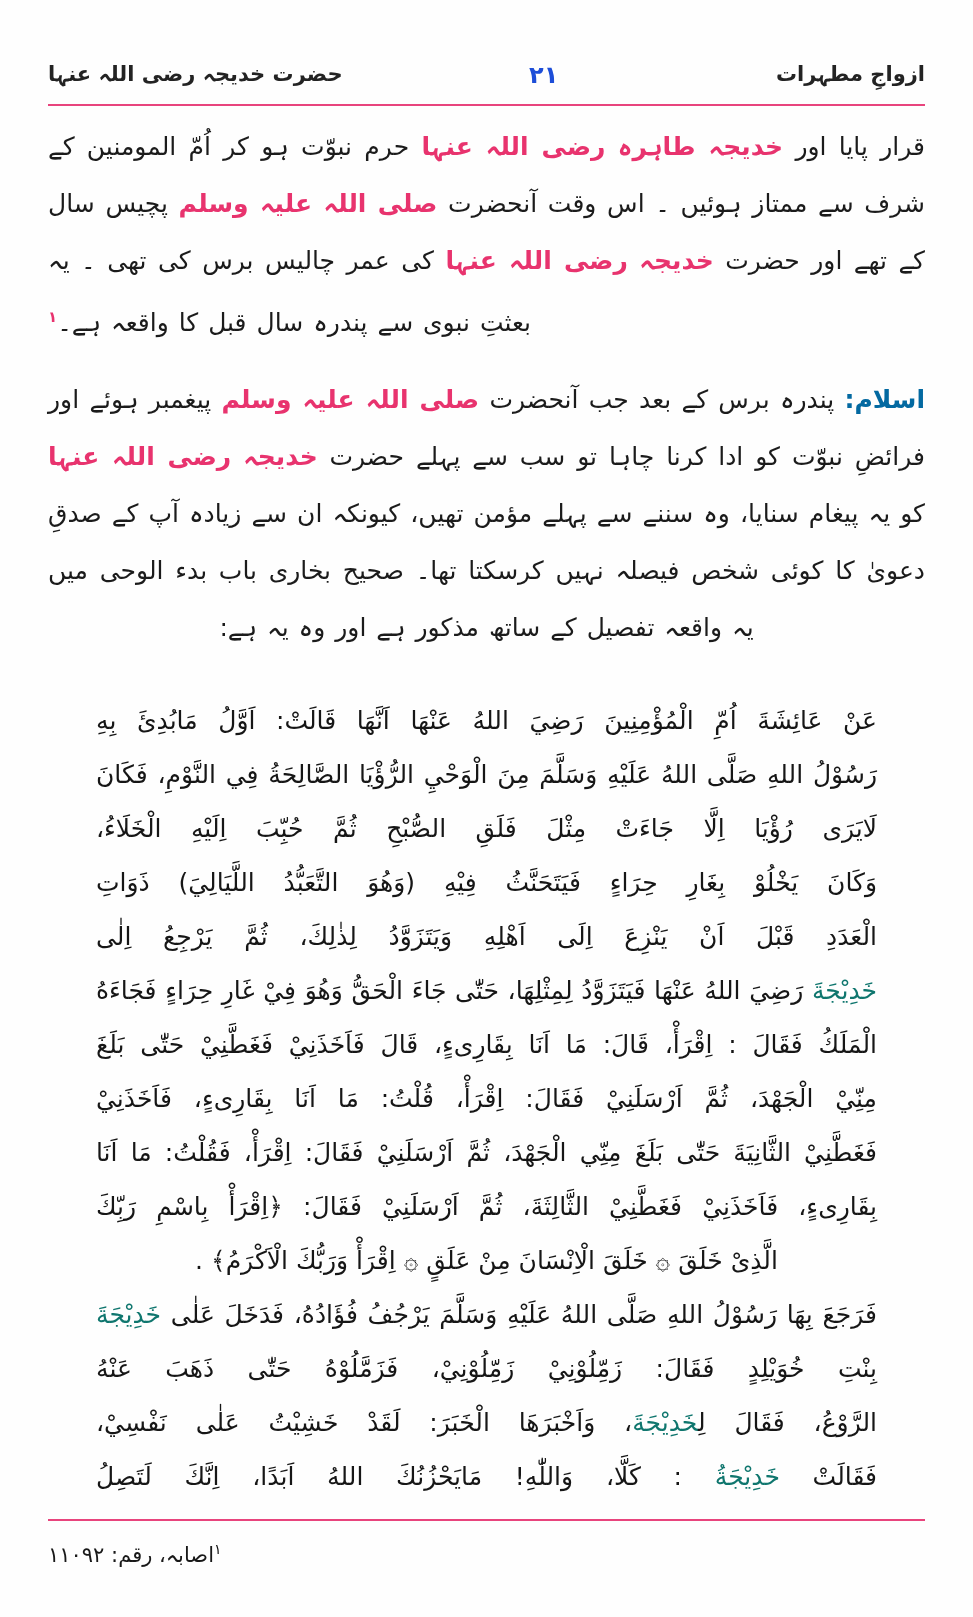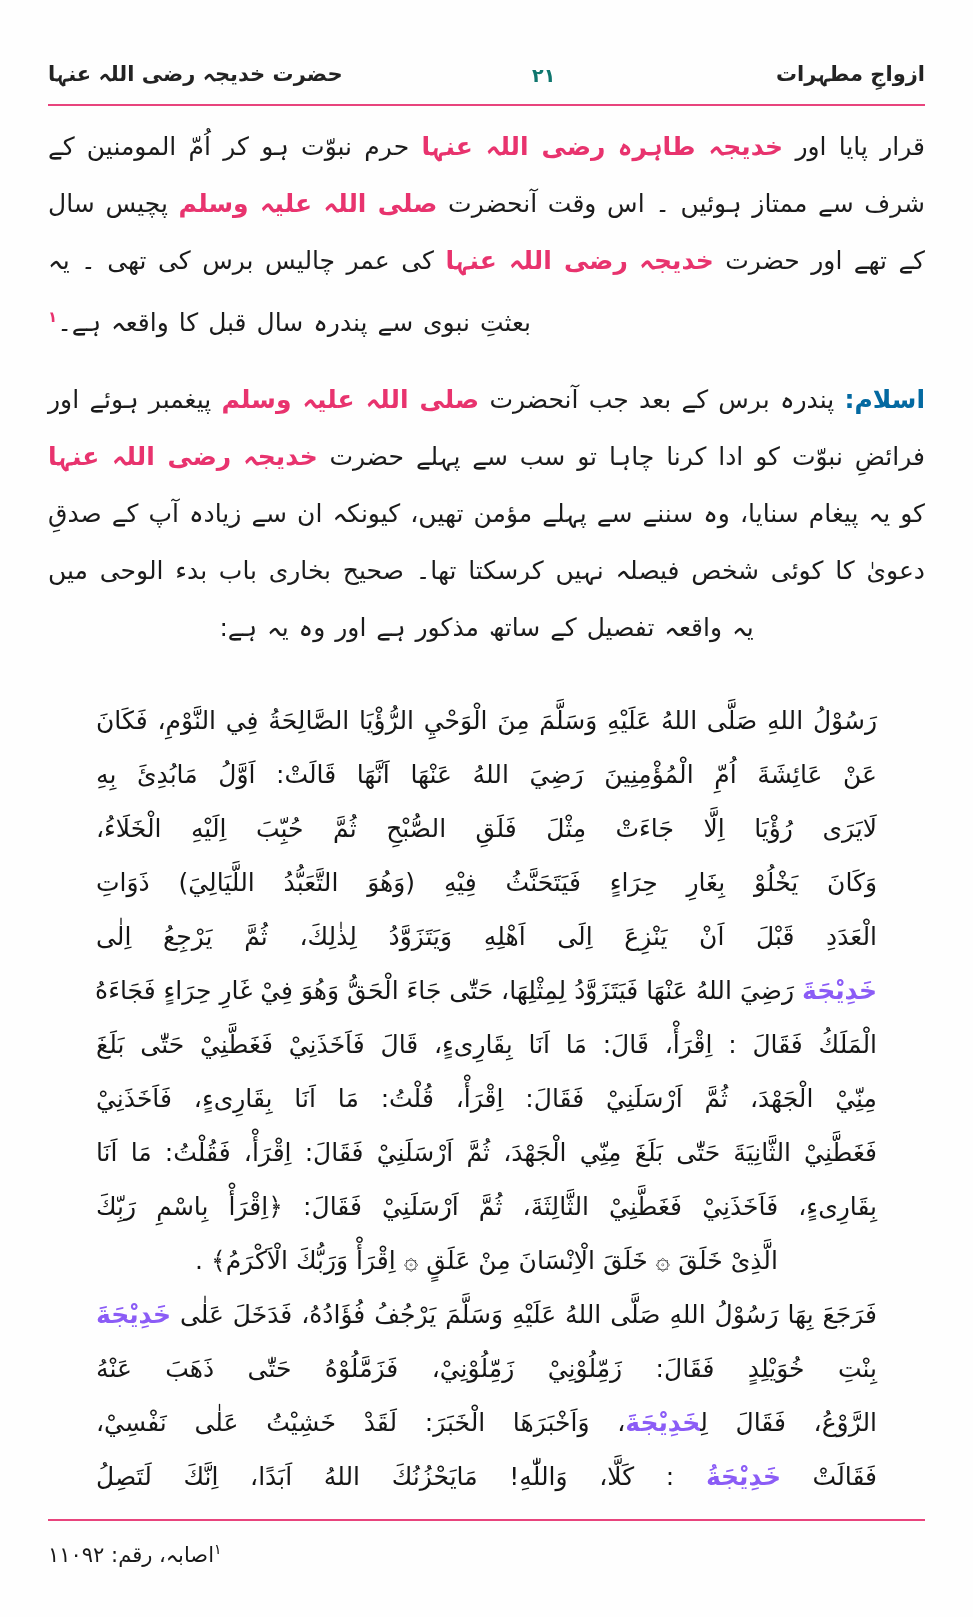--- a/index.html
+++ b/index.html
@@ -40,23 +40,23 @@
     font-size: 21px;
     line-height: 1.5;
     color: #232323;
     white-space: nowrap;
     font-family: "DejaVu Sans", sans-serif;
     font-weight: 600;
   }
   .hdr-right { text-align: right; margin-left: 31px; }
   .hdr-left  { text-align: right; }
   .hdr-pageno {
-    font-size: 19px;
-    font-weight: 700;
-    color: #0f766e;
+    font-size: 24px;
+    font-weight: 700;
+    color: #1d4ed8;
     letter-spacing: 0.5px;
   }
   .header-rule {
     position: absolute;
     top: 104px;
     left: 48px;
     right: 48px;
     height: 2px;
     background: #e8447d;
   }
@@ -113,22 +113,22 @@
     text-align-last: justify;
     white-space: nowrap;
     font-family: "DejaVu Sans", sans-serif;
     letter-spacing: 0px;
   }
   .ar-line.center {
     text-align: right;
     text-align-last: center;
   }
   .ar-red {
-    color: #8b5cf6;
-    font-weight: 700;
+    color: #0f766e;
+    font-weight: 400;
   }
 
   
   .footnote-rule {
     position: absolute;
     left: 48px;
     right: 48px;
     bottom: 96px;
     height: 2px;
     background: #e8447d;
@@ -176,22 +176,22 @@
       <span class="label-red">اسلام:</span>
       <span>پندرہ برس کے بعد جب آنحضرت <span class="kw-red">صلی اللہ علیہ وسلم</span> پیغمبر ہوئے اور فرائضِ نبوّت کو ادا کرنا چاہا تو</span>
       <span>سب سے پہلے حضرت <span class="kw-red">خدیجہ</span> <span class="kw-red">رضی اللہ عنہا</span> کو یہ پیغام سنایا، وہ سننے سے پہلے مؤمن تھیں، کیونکہ ان</span>
       <span>سے زیادہ آپ کے صدقِ دعویٰ کا کوئی شخص فیصلہ نہیں کرسکتا تھا۔ صحیح بخاری باب بدء الوحی میں</span>
       <span>یہ واقعہ تفصیل کے ساتھ مذکور ہے اور وہ یہ ہے:</span>
     </p>
 
     <div class="spacer-8"></div>
 
     <div class="arabic-block">
+      <div class="ar-line">عَنْ عَائِشَةَ اُمِّ الْمُؤْمِنِينَ رَضِيَ اللهُ عَنْهَا اَنَّهَا قَالَتْ: اَوَّلُ مَابُدِئَ بِهِ</div>
       <div class="ar-line">رَسُوْلُ اللهِ صَلَّى اللهُ عَلَيْهِ وَسَلَّمَ مِنَ الْوَحْيِ الرُّؤْيَا الصَّالِحَةُ فِي النَّوْمِ، فَكَانَ</div>
-      <div class="ar-line">عَنْ عَائِشَةَ اُمِّ الْمُؤْمِنِينَ رَضِيَ اللهُ عَنْهَا اَنَّهَا قَالَتْ: اَوَّلُ مَابُدِئَ بِهِ</div>
       <div class="ar-line">لَايَرَى رُؤْيَا اِلَّا جَاءَتْ مِثْلَ فَلَقِ الصُّبْحِ ثُمَّ حُبِّبَ اِلَيْهِ الْخَلَاءُ،</div>
       <div class="ar-line">وَكَانَ يَخْلُوْ بِغَارِ حِرَاءٍ فَيَتَحَنَّثُ فِيْهِ (وَهُوَ التَّعَبُّدُ اللَّيَالِيَ) ذَوَاتِ</div>
       <div class="ar-line">الْعَدَدِ قَبْلَ اَنْ يَنْزِعَ اِلَى اَهْلِهِ وَيَتَزَوَّدُ لِذٰلِكَ، ثُمَّ يَرْجِعُ اِلٰى</div>
       <div class="ar-line"><span class="ar-red">خَدِيْجَةَ</span> رَضِيَ اللهُ عَنْهَا فَيَتَزَوَّدُ لِمِثْلِهَا، حَتّٰى جَاءَ الْحَقُّ وَهُوَ فِيْ غَارِ حِرَاءٍ فَجَاءَهُ</div>
       <div class="ar-line">الْمَلَكُ فَقَالَ : اِقْرَأْ، قَالَ: مَا اَنَا بِقَارِیءٍ، قَالَ فَاَخَذَنِيْ فَغَطَّنِيْ حَتّٰى بَلَغَ</div>
       <div class="ar-line">مِنِّيْ الْجَهْدَ، ثُمَّ اَرْسَلَنِيْ فَقَالَ: اِقْرَأْ، قُلْتُ: مَا اَنَا بِقَارِیءٍ، فَاَخَذَنِيْ</div>
       <div class="ar-line">فَغَطَّنِيْ الثَّانِيَةَ حَتّٰى بَلَغَ مِنِّي الْجَهْدَ، ثُمَّ اَرْسَلَنِيْ فَقَالَ: اِقْرَأْ، فَقُلْتُ: مَا اَنَا</div>
       <div class="ar-line">بِقَارِیءٍ، فَاَخَذَنِيْ فَغَطَّنِيْ الثَّالِثَةَ، ثُمَّ اَرْسَلَنِيْ فَقَالَ: ﴿اِقْرَأْ بِاسْمِ رَبِّكَ</div>
       <div class="ar-line center">الَّذِىْ خَلَقَ ۞ خَلَقَ الْاِنْسَانَ مِنْ عَلَقٍ ۞ اِقْرَأْ وَرَبُّكَ الْاَكْرَمُ﴾ .</div>
       <div class="ar-line">فَرَجَعَ بِهَا رَسُوْلُ اللهِ صَلَّى اللهُ عَلَيْهِ وَسَلَّمَ يَرْجُفُ فُؤَادُهُ، فَدَخَلَ عَلٰى <span class="ar-red">خَدِيْجَةَ</span></div>

